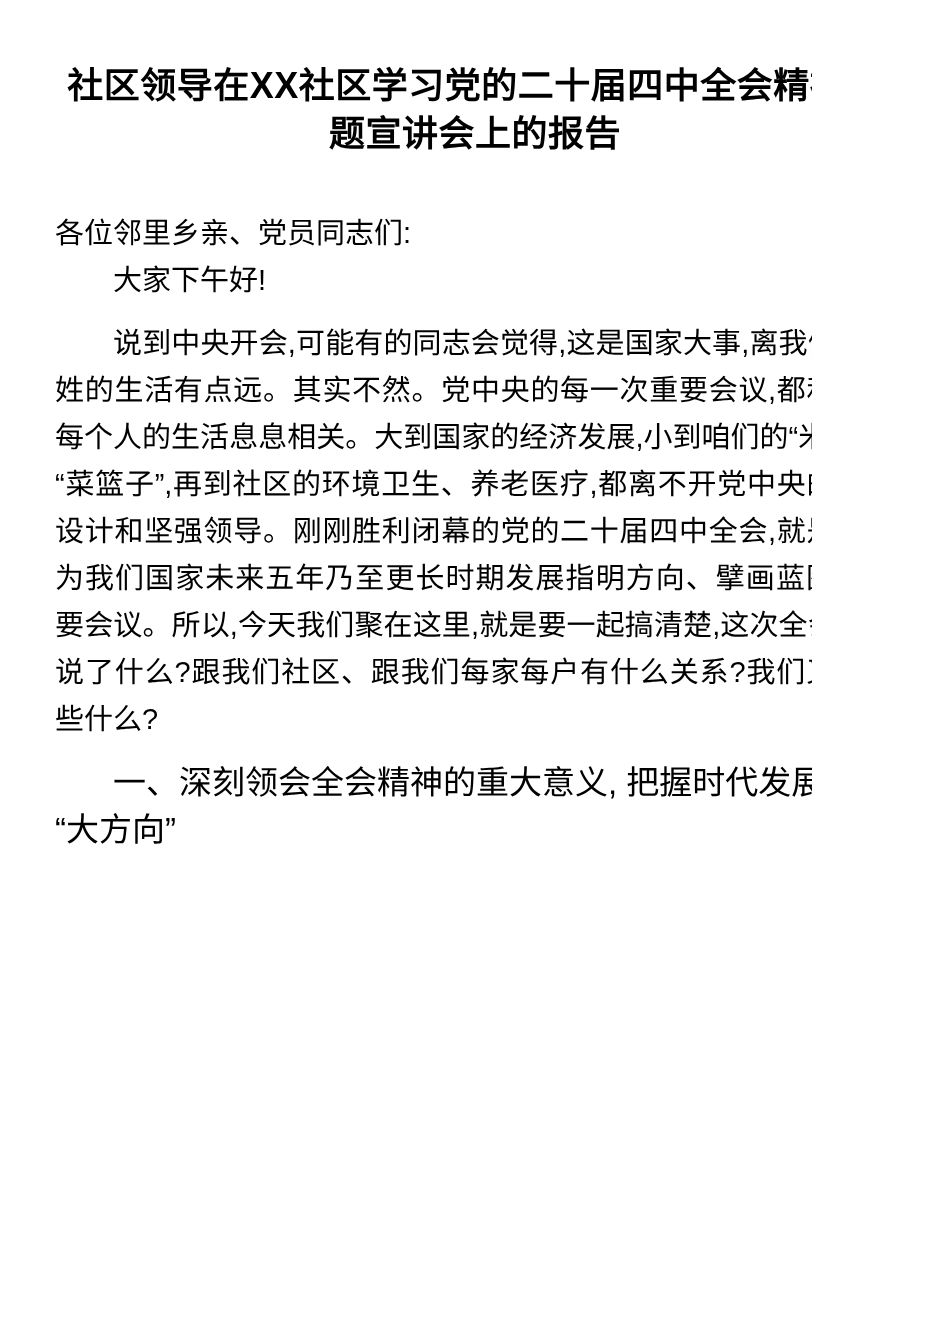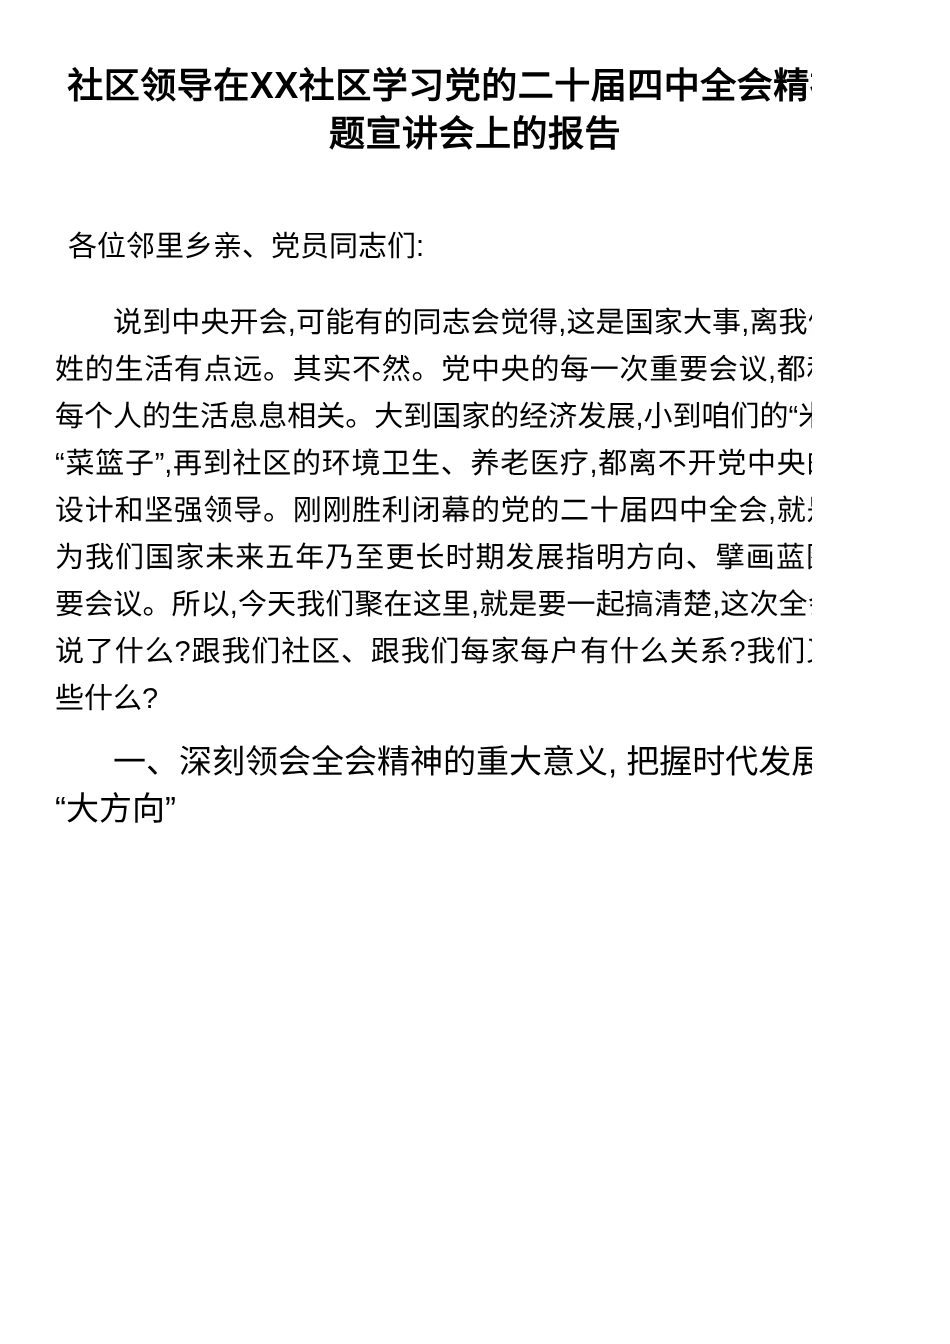--- a/index.html
+++ b/index.html
@@ -33,21 +33,21 @@
     padding: 62px 0 0 0;
     font-size: 36px;
     line-height: 48px;
     font-weight: 700;
     text-align: center;
     letter-spacing: 0.5px;
     word-break: break-all;
   }
 
   .salutation {
-    margin: 13px;
+    margin: 0;
     padding: 52px 0 0 0;
     font-size: 29px;
     line-height: 47px;
     font-weight: 400;
     text-align: justify;
     text-justify: inter-character;
     word-break: break-all;
   }
 
   .para {
@@ -84,20 +84,21 @@
 </head>
 <body>
 
 <div id="page">
   <div id="doc">
 
     <h1 class="doc-title">社区领导在XX社区学习党的二十届四中全会精神专题宣讲会上的报告</h1>
 
     <p class="salutation">各位邻里乡亲、党员同志们:</p>
 
+    <p class="para">大家下午好!</p>
 
 
     <p class="para spaced-top">说到中央开会,可能有的同志会觉得,这是国家大事,离我们老百姓的生活有点远。其实不然。党中央的每一次重要会议,都和我们每个人的生活息息相关。大到国家的经济发展,小到咱们的“米袋子”“菜篮子”,再到社区的环境卫生、养老医疗,都离不开党中央的顶层设计和坚强领导。刚刚胜利闭幕的党的二十届四中全会,就是一次为我们国家未来五年乃至更长时期发展指明方向、擘画蓝图的重要会议。所以,今天我们聚在这里,就是要一起搞清楚,这次全会到底说了什么?跟我们社区、跟我们每家每户有什么关系?我们又能做些什么?</p>
 
     <h2 class="section-heading">一、深刻领会全会精神的重大意义, 把握时代发展的“大方向”</h2>
 
 
   </div>
 </div>
 

